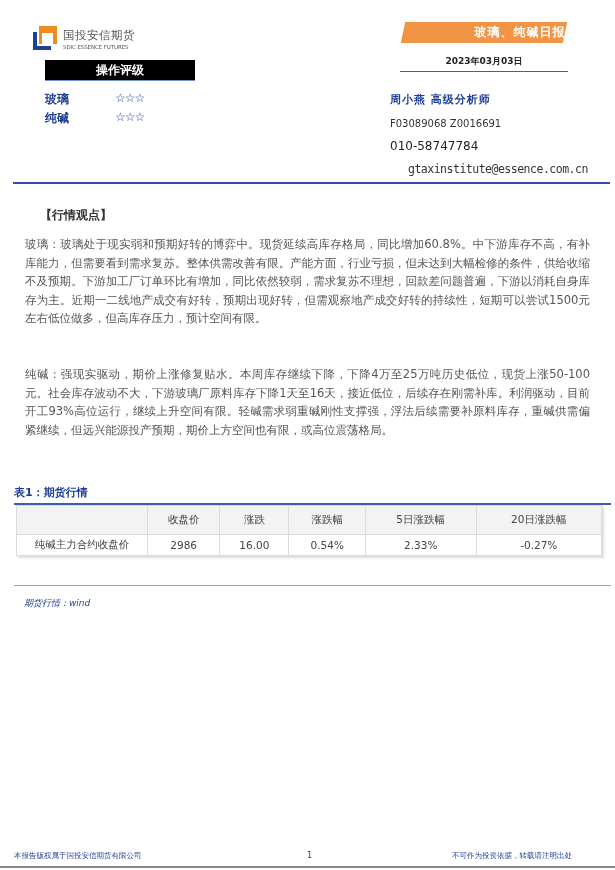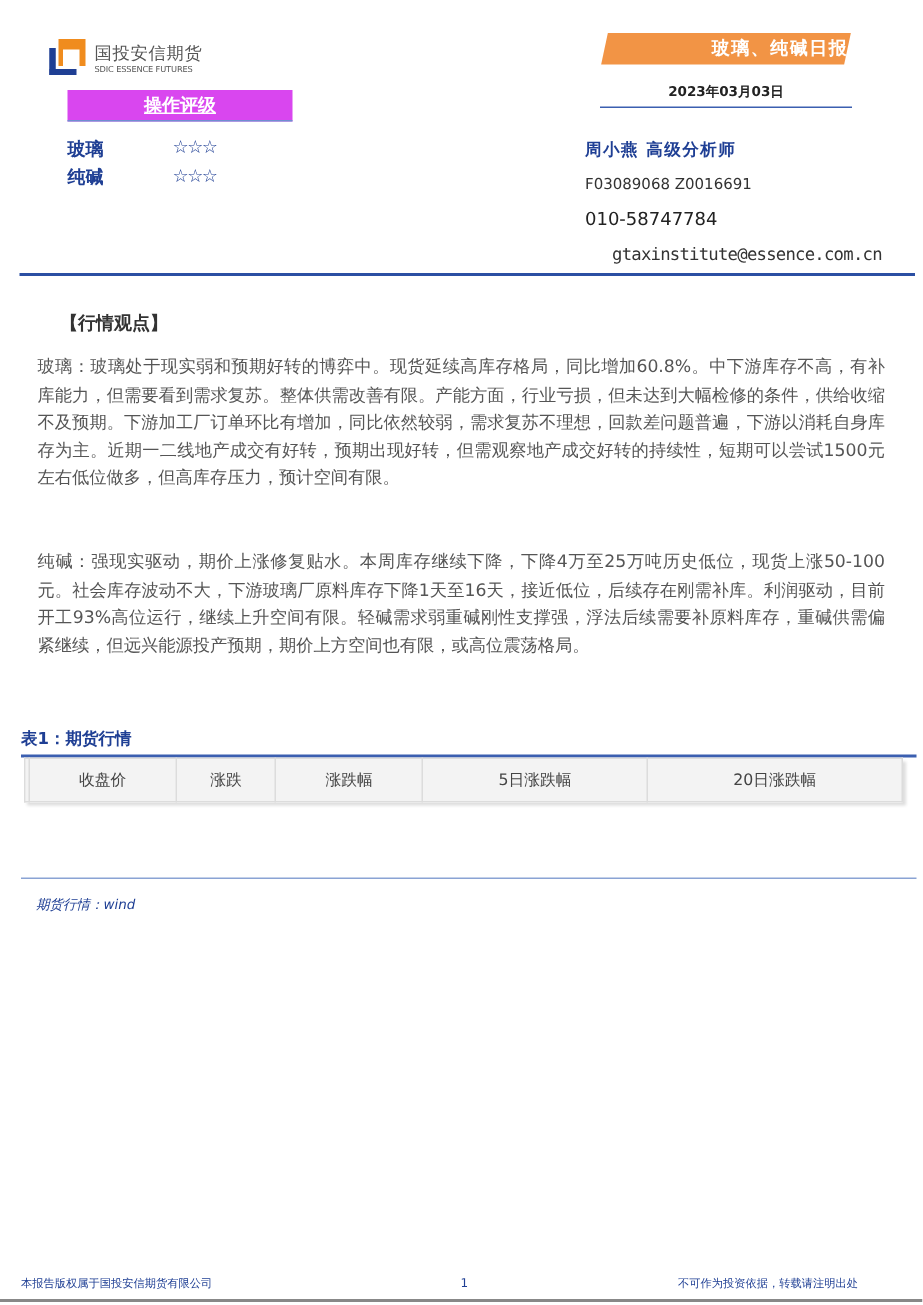--- a/index.html
+++ b/index.html
@@ -9,21 +9,21 @@
   
   .logo { left:33px; top:24px; width:120px; height:30px; }
   .logo-mark { position:absolute; left:0; top:0; width:26px; height:28px; }
   .logo-mark .blue { position:absolute; left:0; top:8px; width:18px; height:18px; border:4px solid #1f3f94; border-top:none; border-right:none; box-sizing:border-box; }
   .logo-mark .blue2 { position:absolute; left:0; top:8px; width:4px; height:18px; background:#1f3f94; }
   .logo-mark .orange { position:absolute; left:6px; top:2px; width:18px; height:18px; background:#f08c1e; }
   .logo-mark .white { position:absolute; left:9px; top:9px; width:11px; height:11px; background:#fff; }
   .logo-cn { position:absolute; left:30px; top:4px; font-size:11.5px; color:#555; letter-spacing:0.5px; white-space:nowrap; }
   .logo-en { position:absolute; left:30px; top:20px; font-size:5.5px; color:#555; white-space:nowrap; letter-spacing:-0.1px; }
   
-  .rating-bar { left:45px; top:60px; width:150px; height:20px; background:#d946ef; color:#fff; font-size:12px; font-weight:bold; text-align:center; line-height:20px; border-bottom:1px solid #6f8fcf;text-decoration:underline; }
+  .rating-bar { left:45px; top:60px; width:150px; height:20px; background:#000000; color:#fff; font-size:12px; font-weight:bold; text-align:center; line-height:20px; border-bottom:1px solid #6f8fcf; }
   .rating-row { left:45px; font-size:12px; color:#1f3f94; font-weight:bold; }
   .rating-stars { left:115px; font-size:12px; color:#1f3f94; letter-spacing:-1px; }
   
   .banner { left:403px; top:22px; width:162px; height:21px; background:#f29445; transform:skewX(-12deg); }
   .banner-text { left:403px; top:22px; width:162px; height:21px; line-height:21px; text-align:center; color:#fff; font-size:12px; font-weight:bold; letter-spacing:1px;margin-left:36px; }
   .date { left:400px; top:55px; width:168px; text-align:center; font-size:9px; font-weight:bold; color:#222; padding-bottom:3px; border-bottom:1px solid #3b5fb0; }
   .analyst { left:390px; top:92px; font-size:11px; font-weight:bold; color:#1f3f94; letter-spacing:1px; }
   .ids { left:390px; top:118px; font-size:10px; color:#333; }
   .phone { left:390px; top:139px; font-size:12px; color:#222; }
   .email { left:408px; top:162px; font-size:11.5px; color:#333; font-family:"DejaVu Sans Mono","Liberation Mono",monospace; letter-spacing:-0.5px; }
@@ -86,20 +86,28 @@
     <tr>
       <th></th>
       <th>收盘价</th>
       <th>涨跌</th>
       <th>涨跌幅</th>
       <th>5日涨跌幅</th>
       <th>20日涨跌幅</th>
     </tr>
   </thead>
   <tbody>
+    <tr>
+      <td>纯碱主力合约收盘价</td>
+      <td>2986</td>
+      <td>16.00</td>
+      <td>0.54%</td>
+      <td>2.33%</td>
+      <td>-0.27%</td>
+    </tr>
   </tbody>
 </table>
 <div class="abs bottom-rule"></div>
 <div class="abs source">期货行情：wind</div>
 
 <div class="abs footer-l">本报告版权属于国投安信期货有限公司</div>
 <div class="abs footer-c">1</div>
 <div class="abs footer-r">不可作为投资依据，转载请注明出处</div>
 <div class="abs footer-rule"></div>
 

